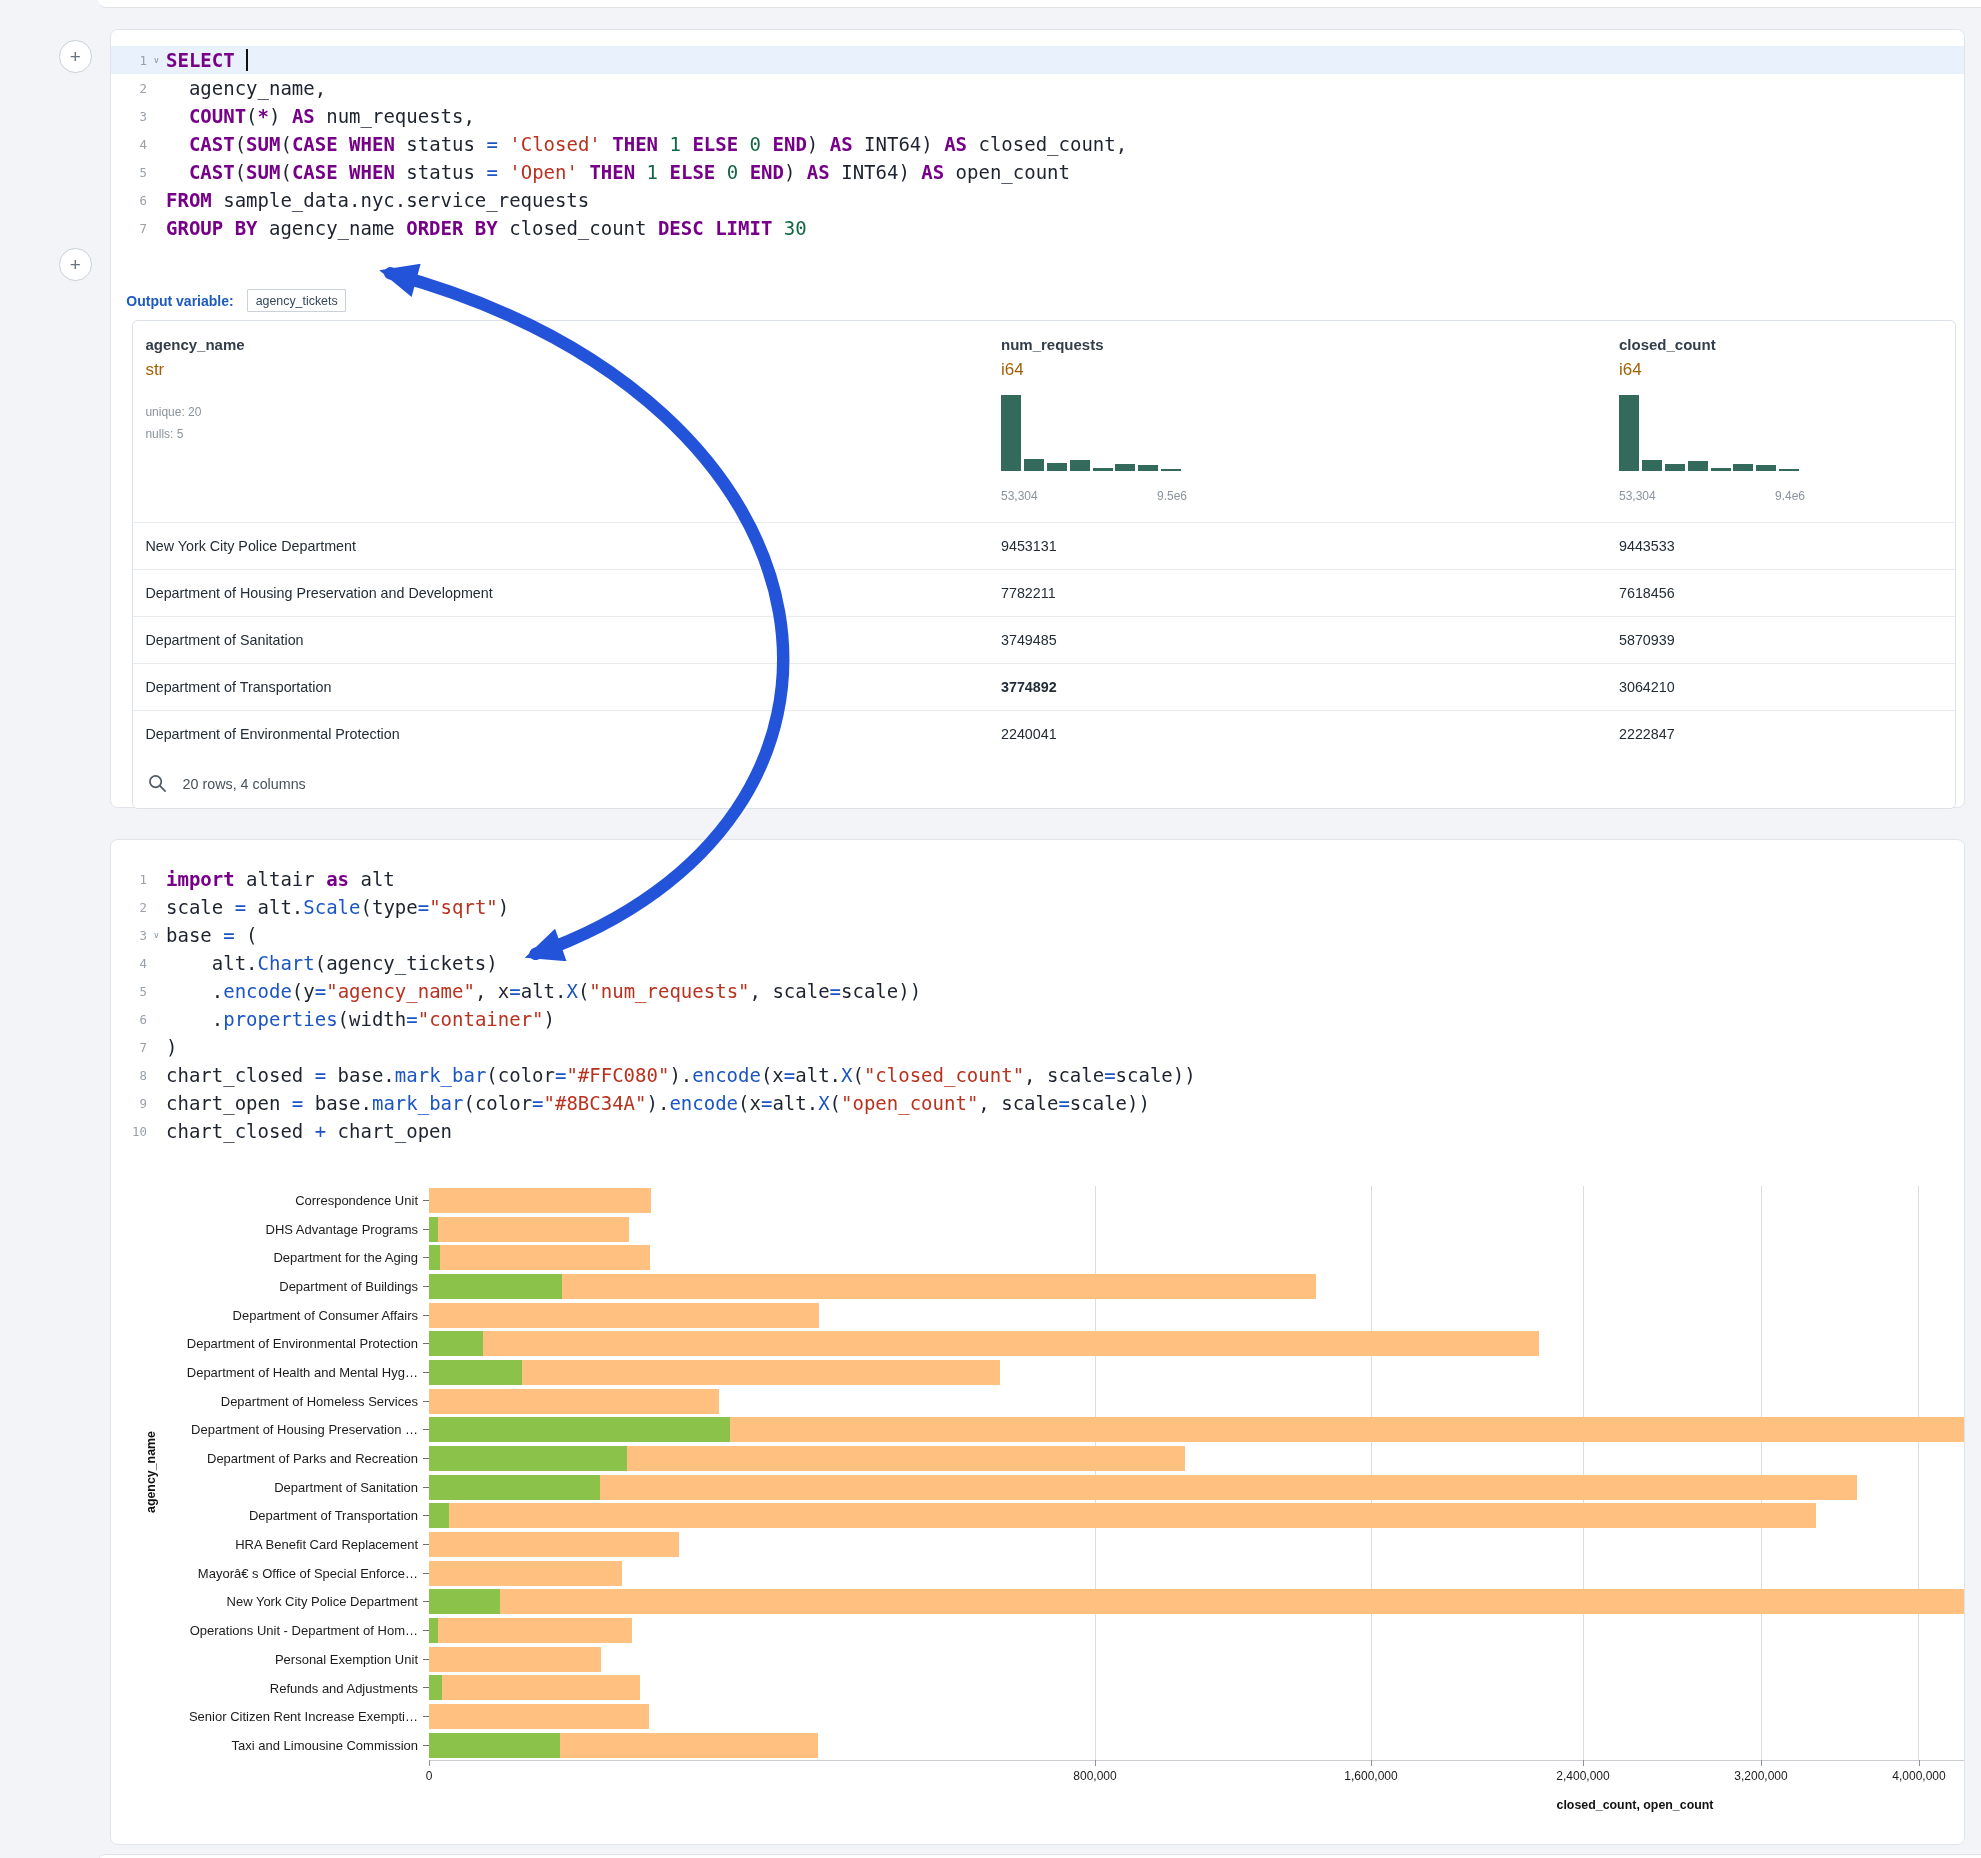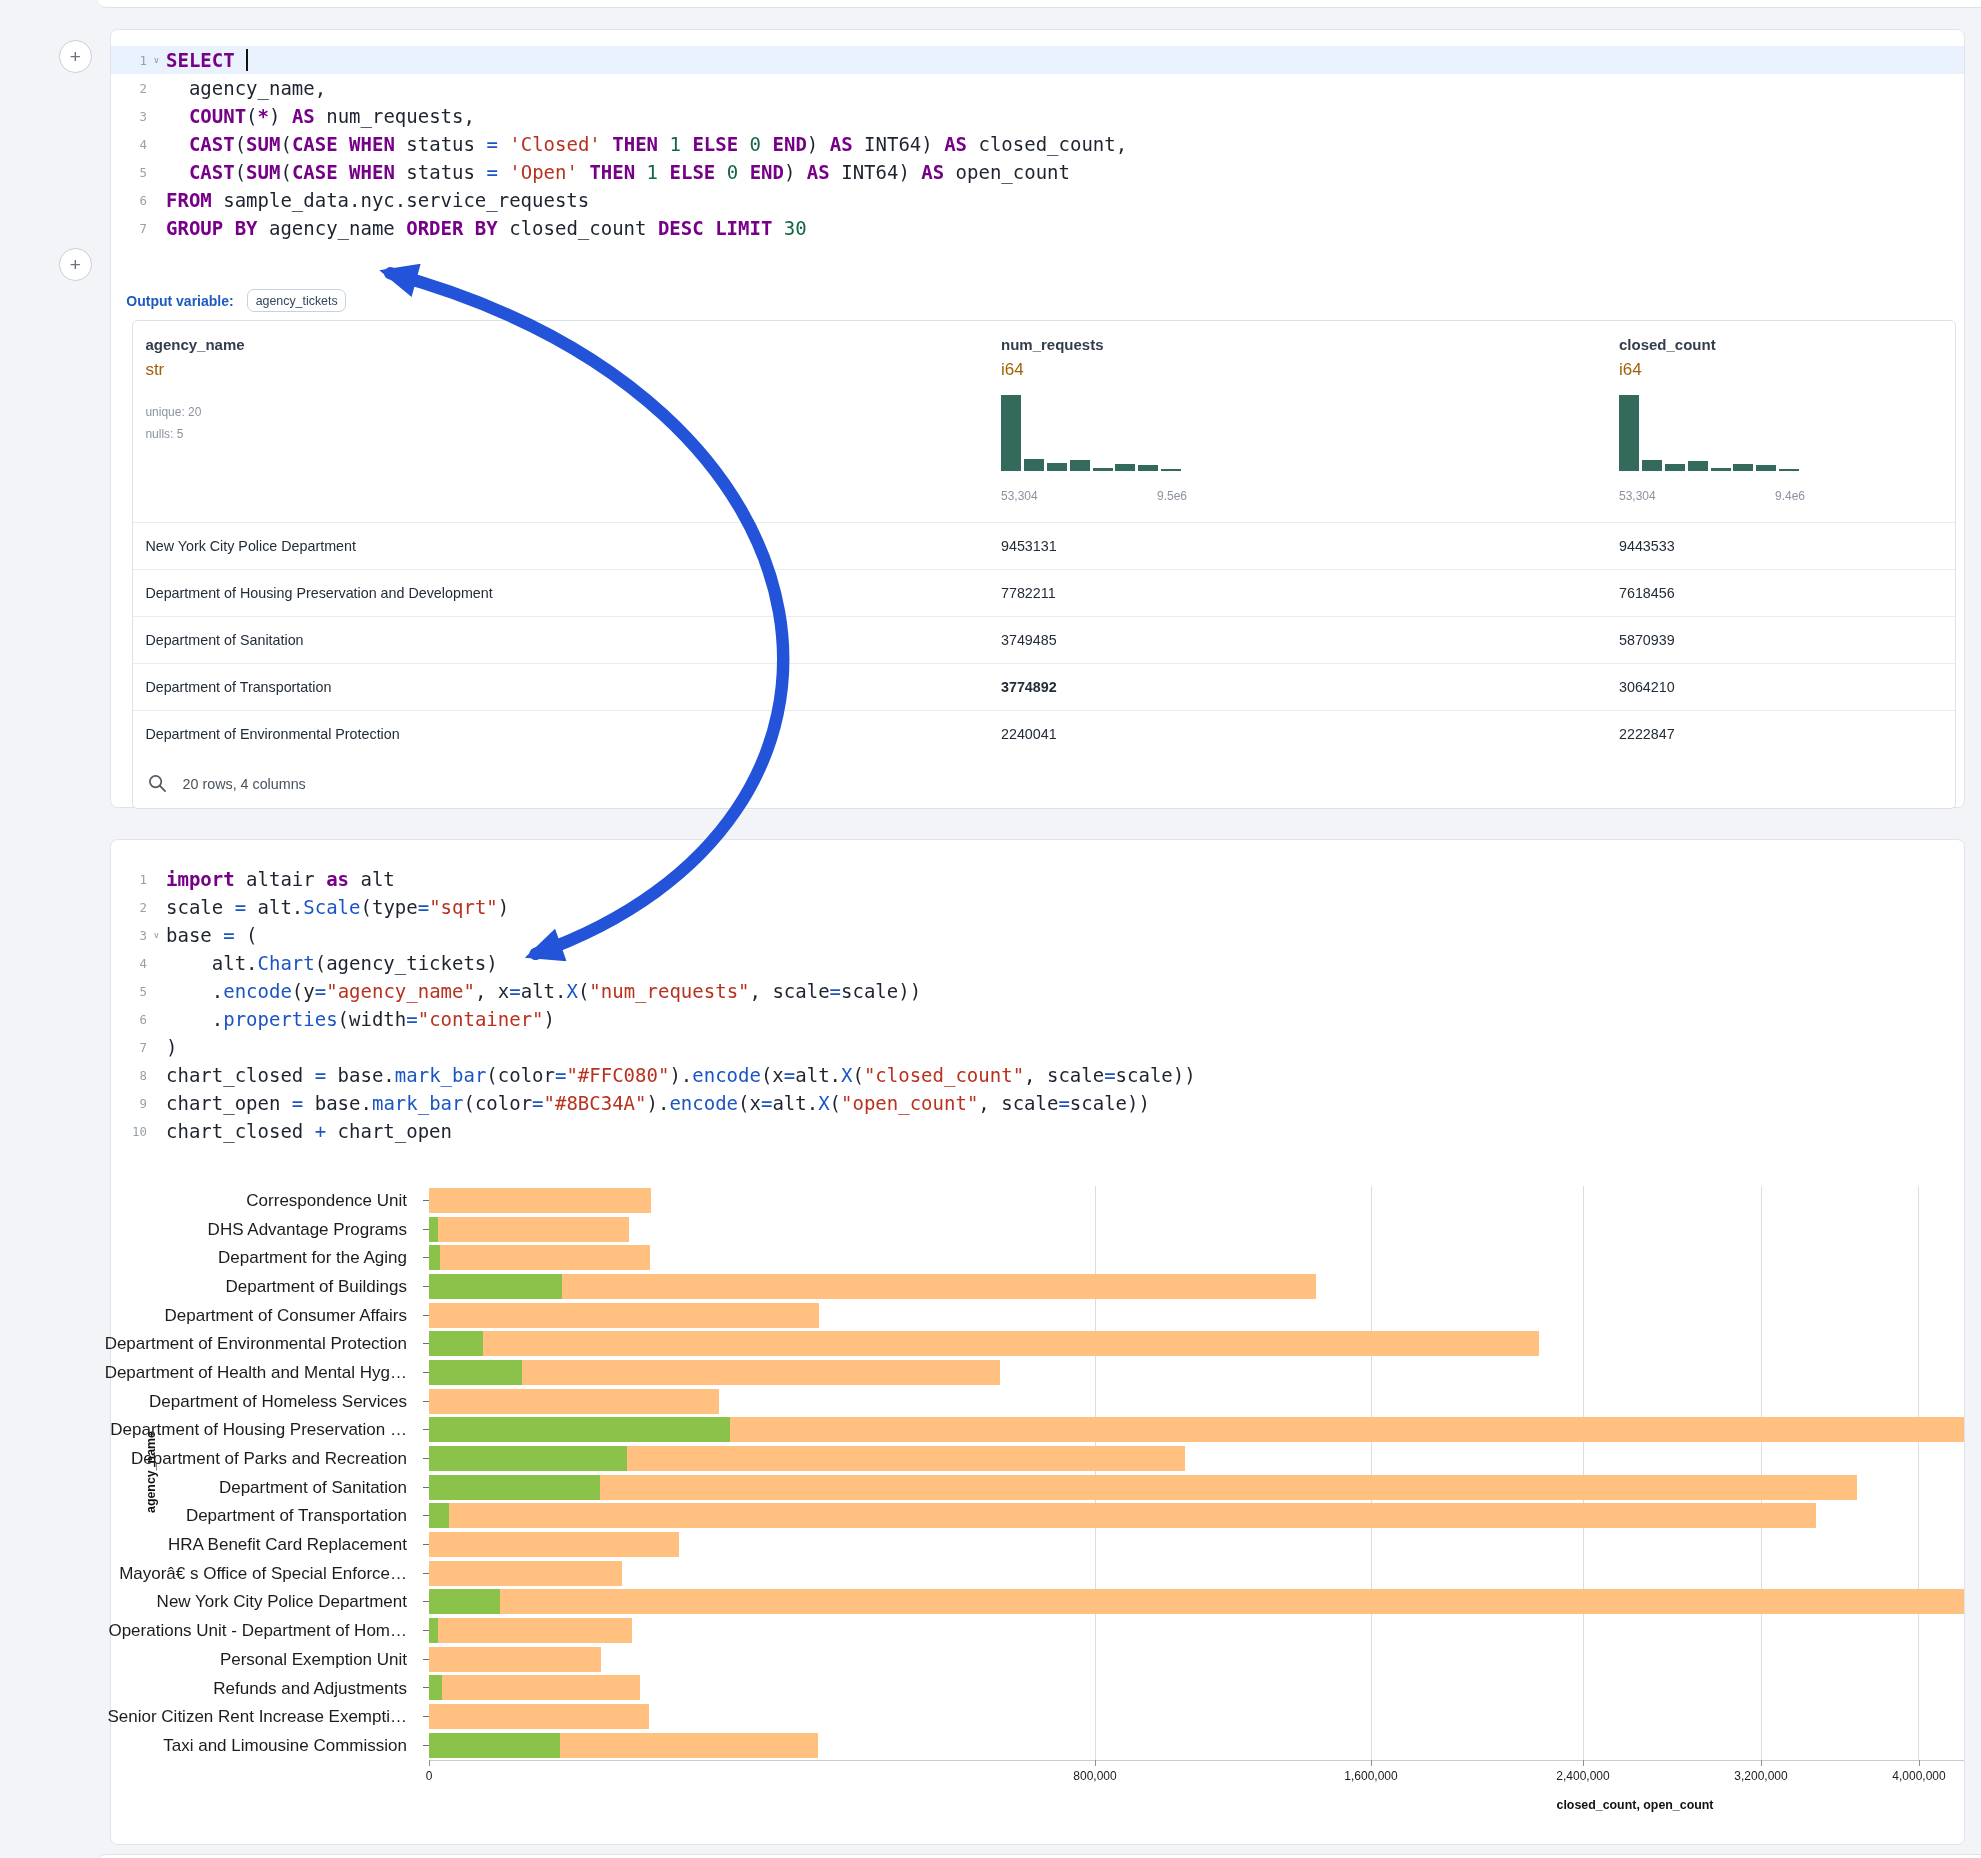--- a/index.html
+++ b/index.html
@@ -39,21 +39,21 @@
   .tk-num{color:#116644}
   .tk-fn{color:#1b55c4}
   .tk-op{color:#1b55c4}
   .tk-pl{color:#1d2430}
   .caret{display:inline-block;width:1.9px;height:22px;background:#111;vertical-align:text-bottom}
 
   
   .output-var-row{position:absolute;left:15.3px;top:256px;height:29px;display:flex;align-items:center;gap:13.4px}
   .out-label{font-size:14px;font-weight:700;color:#1d5bbf}
   .out-badge{display:inline-block;max-width:111px;overflow:hidden;white-space:nowrap;
-    border:1px solid #c8d1dc;border-radius:7px;background:#fff;padding:3.8px 7.6px;
+    border:1px solid #c8d1dc;border-radius:1px;background:#fff;padding:3.8px 7.6px;
     font-size:12.4px;color:#33475c;cursor:pointer}
 
   
   .table-card{position:absolute;left:21px;right:7.6px;top:290px;height:489px;background:#fff;
     border:1px solid #dce1e8;border-radius:5.7px}
   .thcol{position:absolute;top:15.3px;width:306px}
   .col-name{font-size:15px;font-weight:700;color:#333e4a}
   .col-dtype{margin-top:7px;font-size:17px;color:#a16207}
   .col-meta1{position:absolute;top:69px;font-size:12px;color:#8a939e}
   .col-meta2{position:absolute;top:91px;font-size:12px;color:#8a939e}
@@ -64,21 +64,21 @@
   .trows{position:absolute;left:0;right:0;top:201px}
   .trow{position:relative;height:47px;border-top:1px solid #e8ebef}
   .tcell{position:absolute;top:0;height:47px;line-height:47px;font-size:14.3px;color:#232d38;white-space:nowrap}
   .t-footer{position:absolute;left:0;right:0;top:436px;height:53px;display:flex;align-items:center;
     gap:15.3px;padding-left:15.3px}
   .t-footer span{font-size:14.3px;color:#49525c}
 
   
   .chart{position:absolute;left:0;right:0;top:346px;height:650px}
   .labels{position:absolute;left:0;top:0;width:318px;height:574px}
-  .lab{position:absolute;right:22px;height:29px;line-height:29px;font-size:17px;color:#1c1c1c;white-space:nowrap}
+  .lab{position:absolute;right:11px;height:29px;line-height:29px;font-size:13px;color:#1c1c1c;white-space:nowrap}
   .ydash{position:absolute;width:5.7px;height:1px;background:#6e6e6e;right:0}
   .plot{position:absolute;left:318px;top:0;width:1535px;height:574px;overflow:hidden}
   .grid{position:absolute;top:0;width:1px;height:574px;background:#dddddd}
   .bar{position:absolute;height:25px}
   .domain{position:absolute;left:318px;top:574px;width:1535px;height:1px;background:#c9ccd1}
   .xtick{position:absolute;top:574px;width:1px;height:5.7px;background:#8d9298}
   .xlab{position:absolute;top:583px;transform:translateX(-50%);font-size:12px;color:#1c1c1c;white-space:nowrap}
   .x-title{position:absolute;left:1524px;top:612px;transform:translateX(-50%);
     font-size:12.4px;font-weight:700;color:#111}
   .y-title{position:absolute;left:-22px;top:279px;width:124px;text-align:center;

